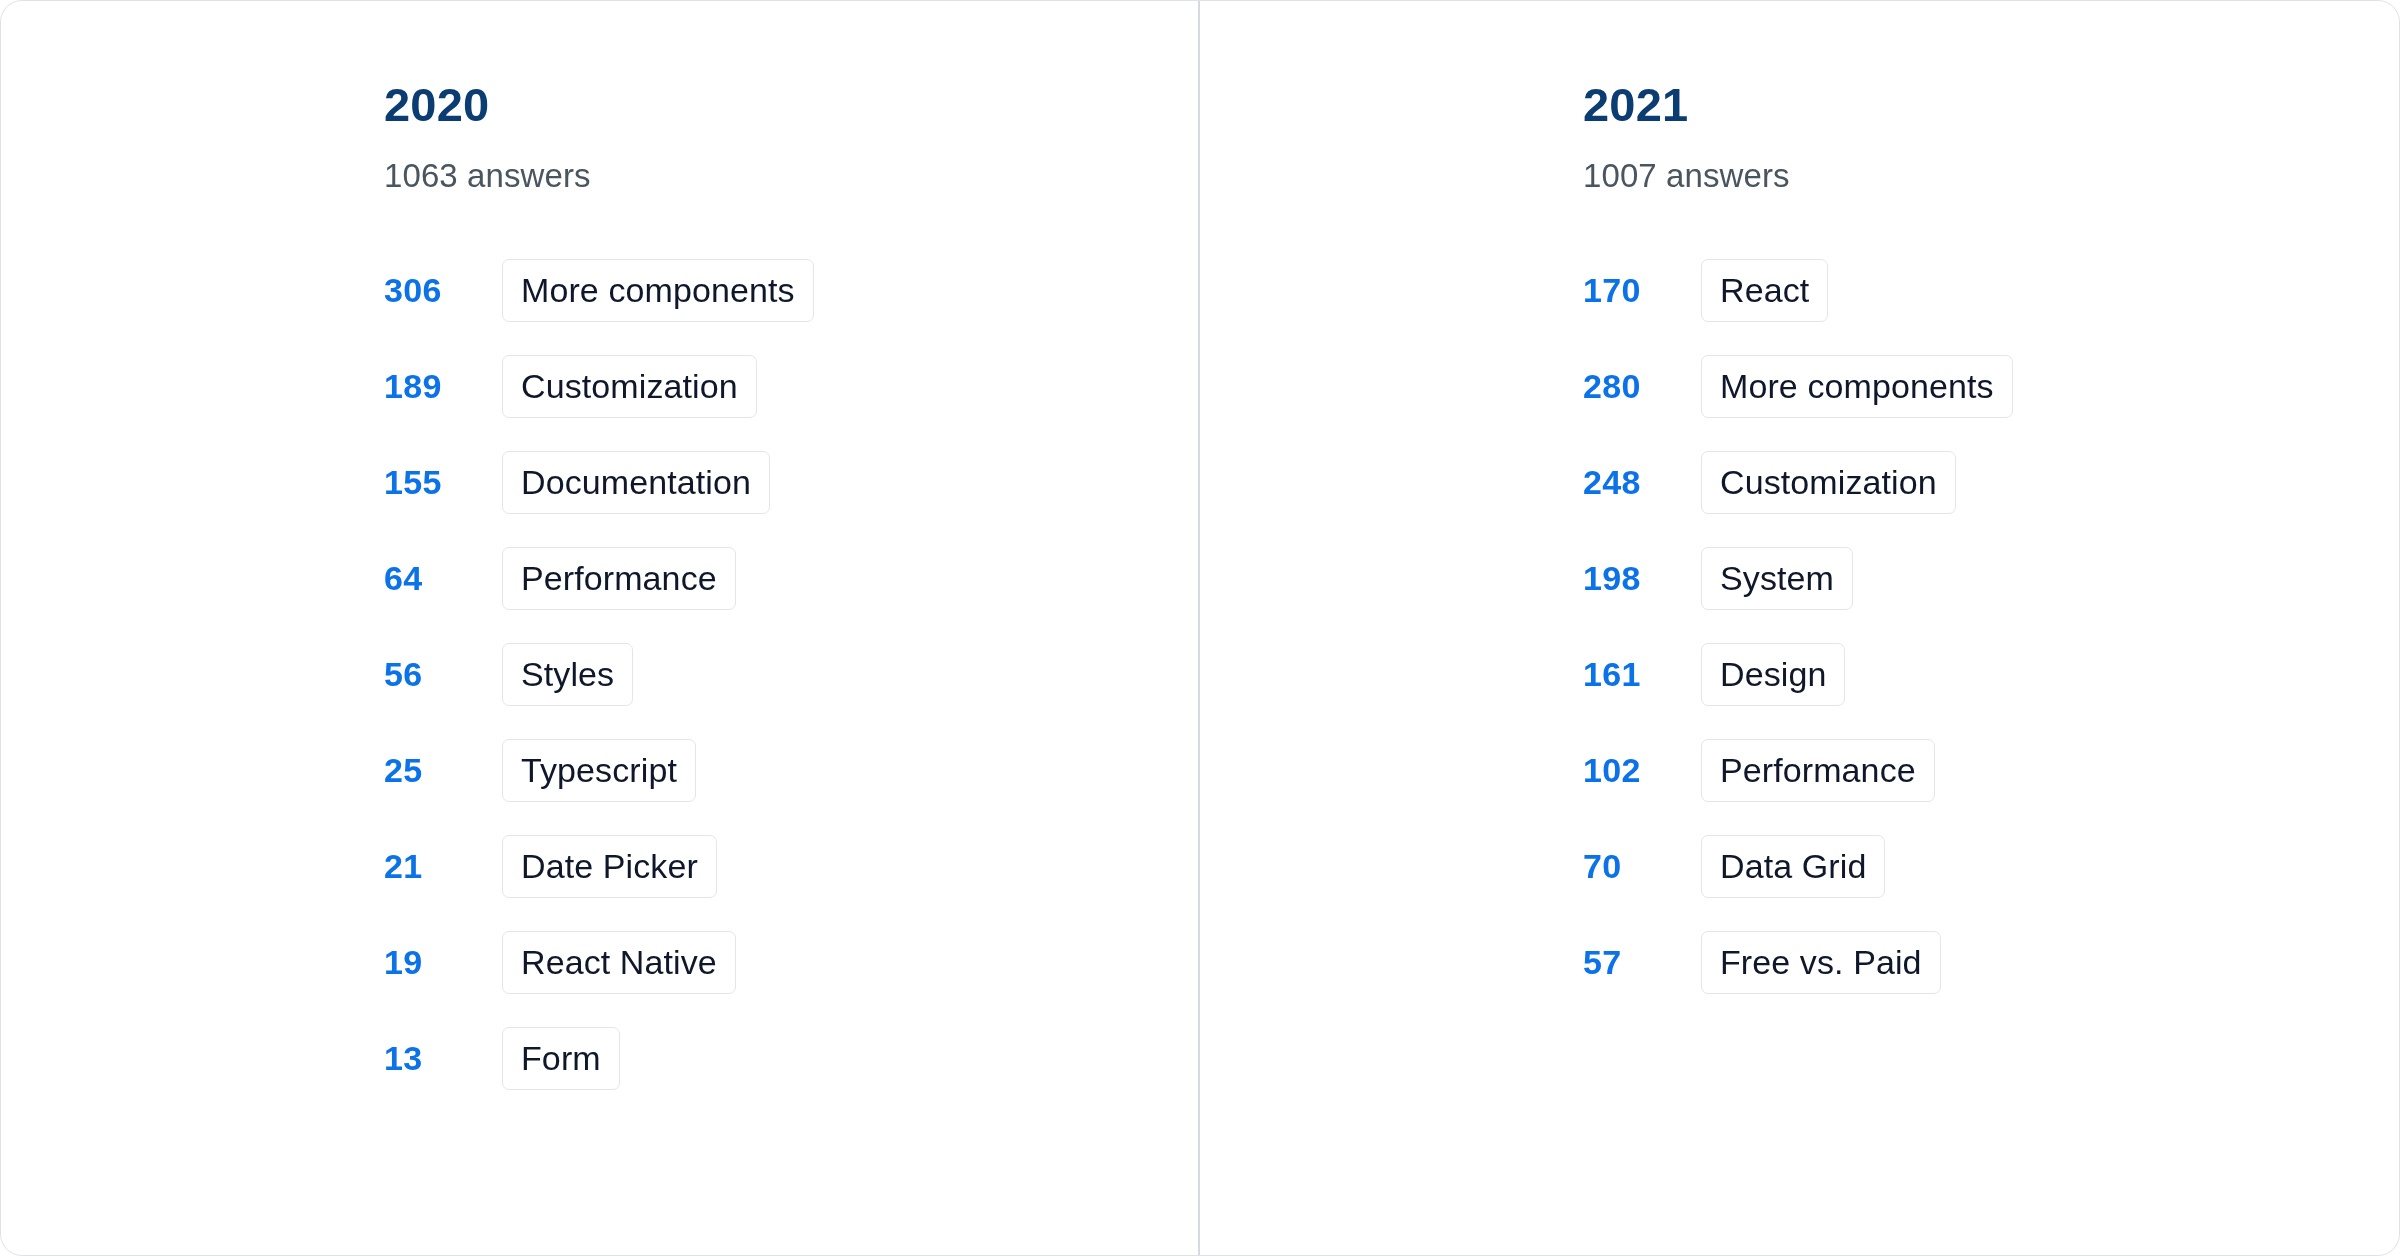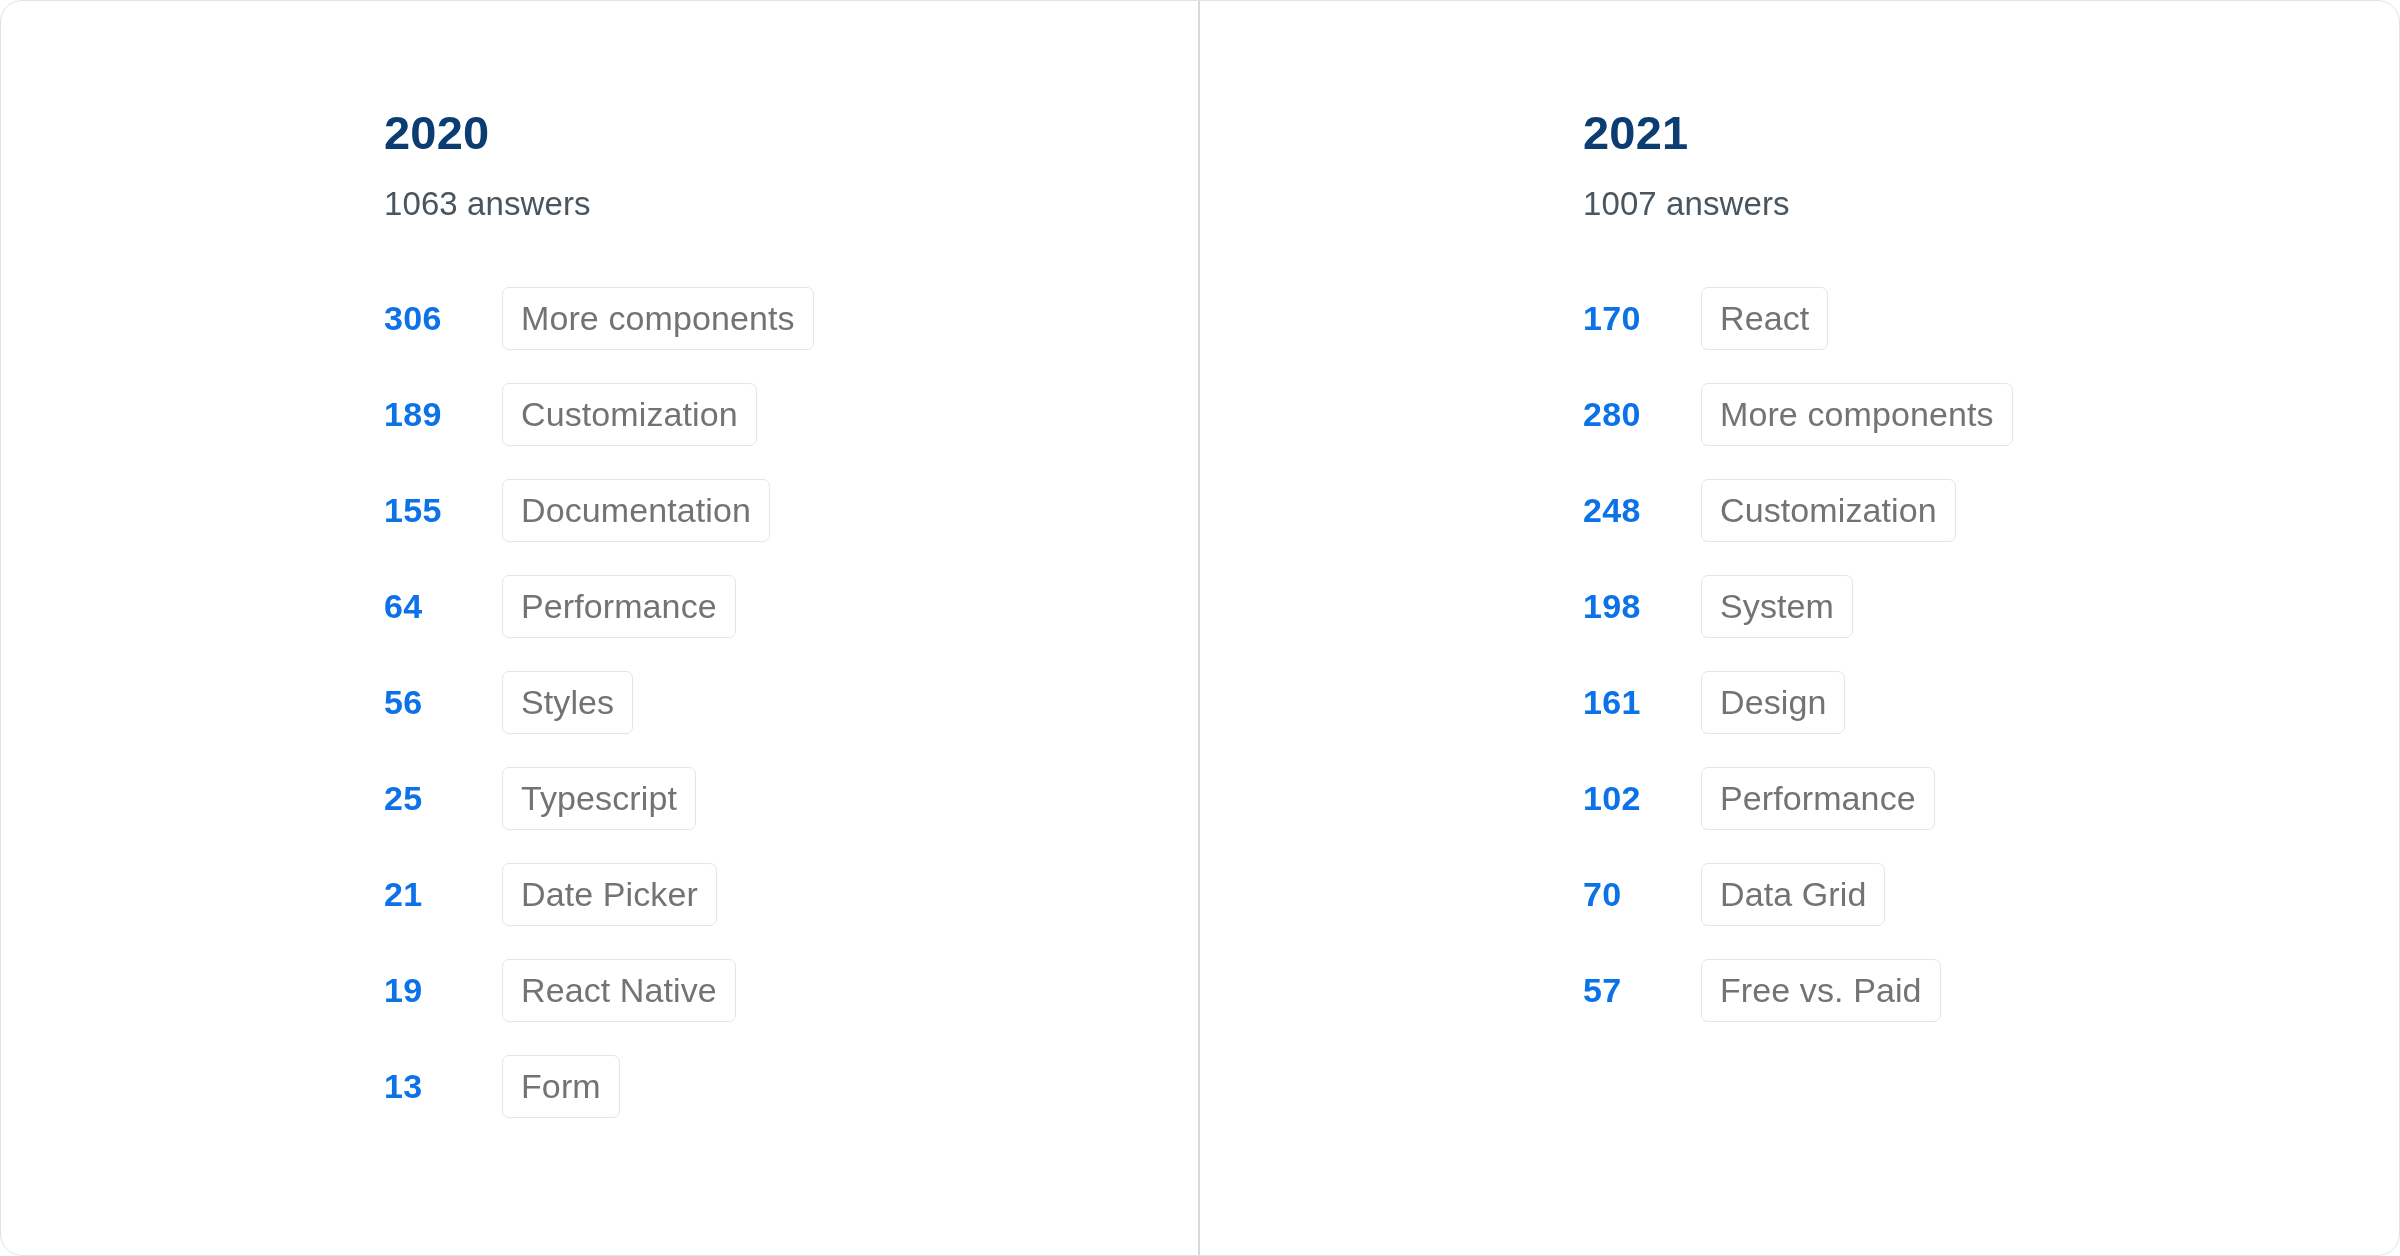--- a/index.html
+++ b/index.html
@@ -21,21 +21,21 @@
     border:1px solid #dfe3e8;
     border-radius:22px;
     overflow:hidden;
     display:flex;
   }
 
   .column {
     position:relative;
     width:1200px;
     height:100%;
-    padding:108px 0 0 0;
+    padding:80px 0 0 0;
   }
 
   .column.left  { border-right:2px solid #d5dae0; }
 
   .col-inner { padding-left:383px; }
 
   .year {
     font-size:47px;
     font-weight:bold;
     color:#0b3c72;
@@ -76,21 +76,21 @@
     margin-left:28px;
     display:inline-flex;
     align-items:center;
     height:63px;
     padding:0 18px;
     background:#ffffff;
     border:1.5px solid #e2e6ea;
     border-radius:7px;
     font-size:34px;
     font-weight:400;
-    color:#737373;
+    color:#0f172a;
     line-height:1;
     white-space:nowrap;
     letter-spacing:0.1px;
     text-align:center;
   }
 </style>
 </head>
 <body>
 
 <div id="panel">

